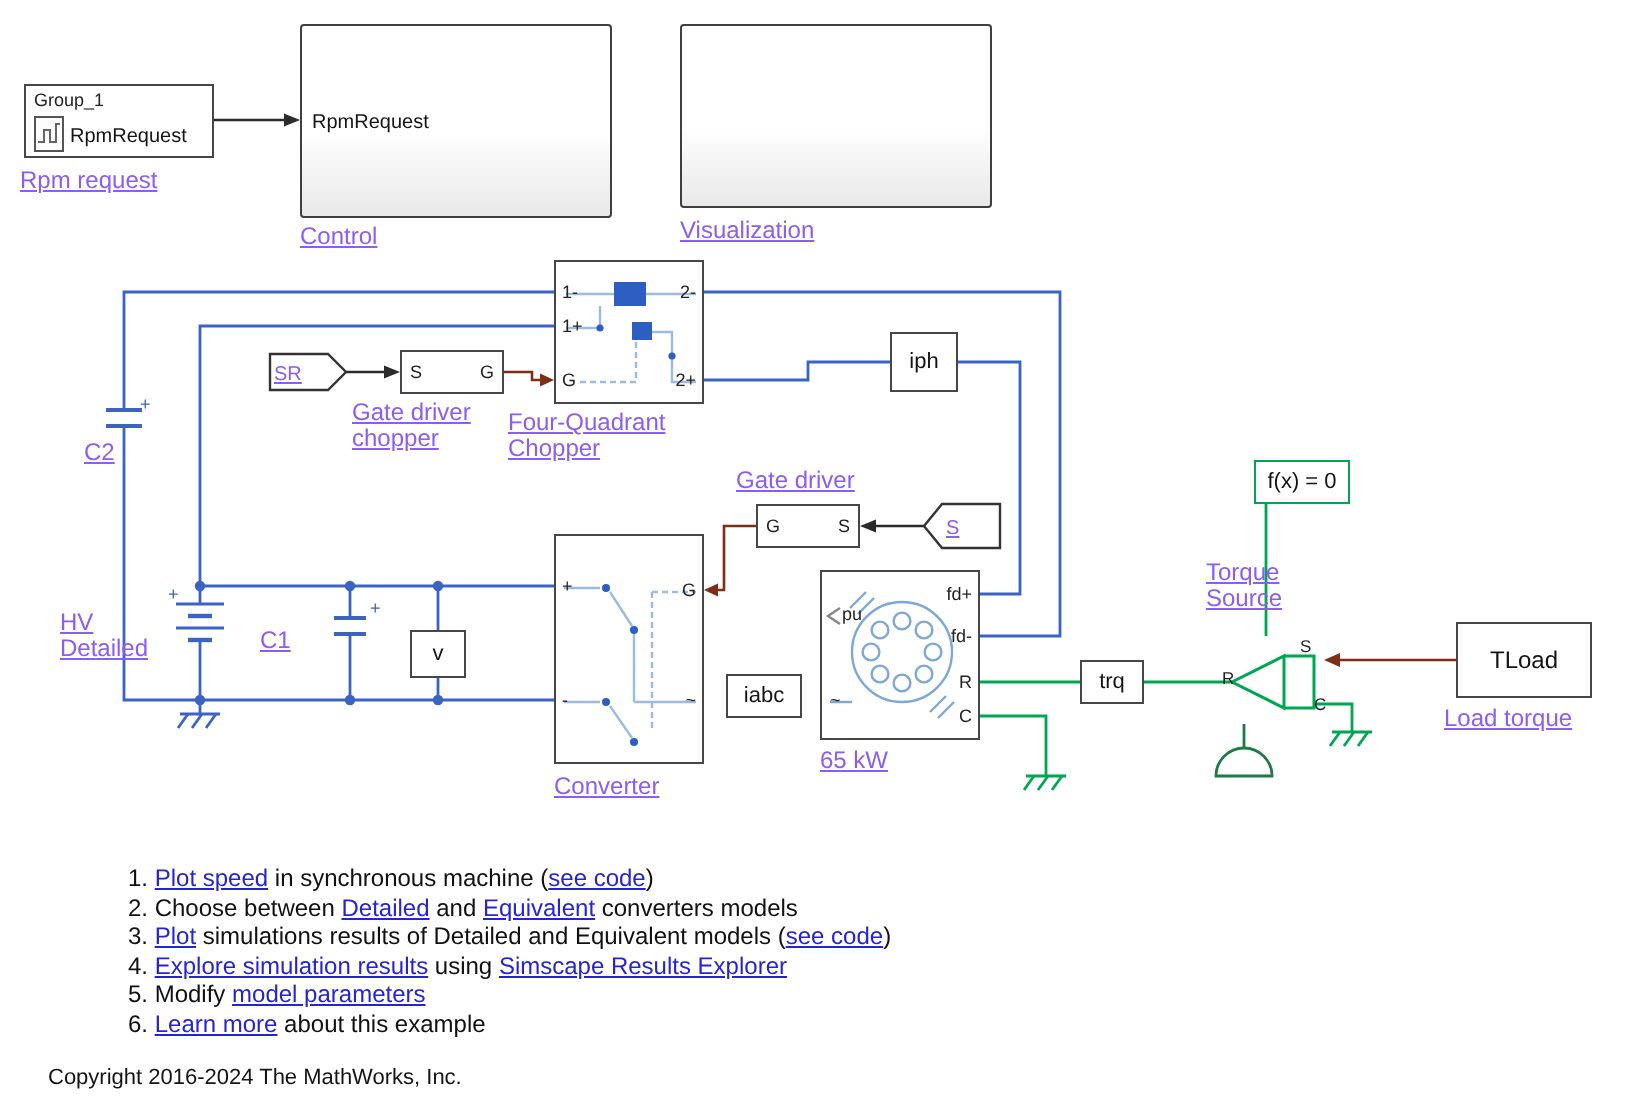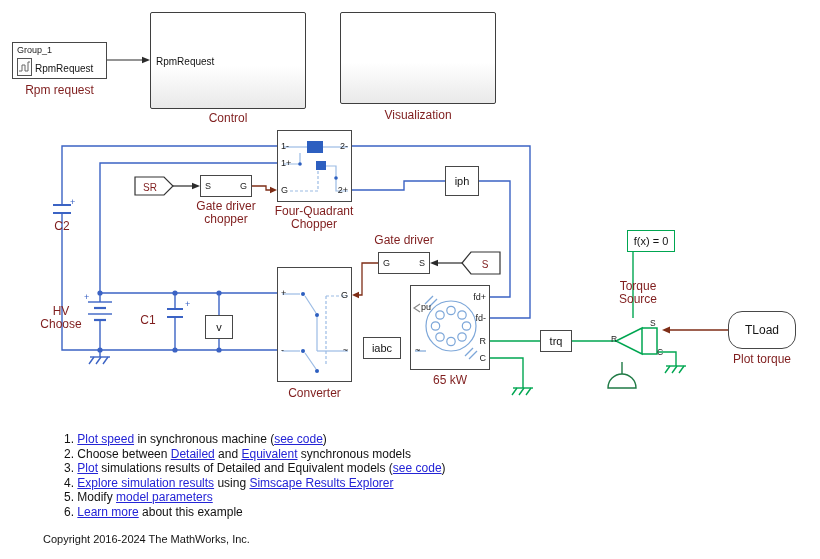--- a/index.html
+++ b/index.html
@@ -2,21 +2,21 @@
 <html><head>
 <meta charset="utf-8">
 <style>
   html,body{margin:0;padding:0;background:#fff;}
   .canvas{position:relative;width:820px;height:559px;background:#fff;
           font-family:"Liberation Sans",sans-serif;overflow:hidden;color:#141414;}
   .layer{position:absolute;left:0;top:0;}
   .blk{position:absolute;background:#fff;border:1px solid #474747;box-sizing:border-box;}
   .subsys{border-radius:2px;background:linear-gradient(#ffffff 55%,#e9e9e9);border:1px solid #3f3f3f;}
   .center{display:flex;align-items:center;justify-content:center;font-size:11px;}
-  .lbl{position:absolute;font-size:12px;line-height:13px;color:#7f1d1d;text-align:center;white-space:pre-line;}
+  .lbl{position:absolute;font-size:12px;line-height:13px;color:#8b5cf6;text-align:left;white-space:pre-line;text-decoration:underline;}
   .port{position:absolute;font-size:9px;line-height:9px;color:#222;}
   .tiny{font-size:8.5px;line-height:9px;}
   .we{stroke:#3b63c4;stroke-width:1.4;fill:none;}
   .wg{stroke:#00a651;stroke-width:1.4;fill:none;}
   .wm{stroke:#7e2d16;stroke-width:1.3;fill:none;}
   .wk{stroke:#2b2b2b;stroke-width:1.2;fill:none;}
   .de{fill:#3b63c4;stroke:none;}
   .ak{fill:#2b2b2b;stroke:none;}
   .am{fill:#7e2d16;stroke:none;}
   .tag{fill:#ffffff;stroke:#333;stroke-width:1.2;}
@@ -177,21 +177,21 @@
   <div class="lbl" style="left:254px;top:205px;width:120px;">Four-Quadrant
 Chopper</div>
 
   <div class="blk center" style="left:445px;top:166px;width:34px;height:30px;">
     <span>iph</span>
   </div>
 
   <div class="lbl" style="left:42px;top:220px;width:40px;">C2</div>
   <div class="lbl" style="left:130px;top:314px;width:36px;">C1</div>
   <div class="lbl" style="left:30px;top:305px;width:62px;">HV
-Choose</div>
+Detailed</div>
   <span class="port" style="left:84px;top:293px;color:#3b63c4;">+</span>
   <span class="port" style="left:185px;top:300px;color:#3b63c4;">+</span>
   <span class="port" style="left:70px;top:198px;color:#3b63c4;">+</span>
 
   <div class="blk center" style="left:205px;top:315px;width:28px;height:24px;">
     <span>v</span>
   </div>
 
   <div class="lbl" style="left:368px;top:234px;width:72px;">Gate driver</div>
   <div class="blk" style="left:378px;top:252px;width:52px;height:22px;">
@@ -265,29 +265,29 @@
   </div>
 
   <div class="lbl" style="left:603px;top:280px;width:70px;">Torque
 Source</div>
   <div style="position:absolute;left:610px;top:318px;width:58px;height:44px;">
     <span class="port tiny" style="position:absolute;left:40px;top:1px;">S</span>
     <span class="port tiny" style="position:absolute;left:1px;top:17px;">R</span>
     <span class="port tiny" style="position:absolute;left:47px;top:30px;">C</span>
   </div>
 
-  <div class="blk center" style="left:728px;top:311px;width:68px;height:38px;font-size:12px;border-radius:14px;">
+  <div class="blk center" style="left:728px;top:311px;width:68px;height:38px;font-size:12px;">
     <span>TLoad</span>
   </div>
-  <div class="lbl" style="left:722px;top:353px;width:80px;">Plot torque</div>
+  <div class="lbl" style="left:722px;top:353px;width:80px;">Load torque</div>
 
 
   <div style="position:absolute;left:28px;top:432px;width:770px;margin-left:36px;">
     <div class="note-line"><span>1. </span><span class="link">Plot speed</span><span> in synchronous machine (</span><span class="link">see code</span><span>)</span></div>
-    <div class="note-line"><span>2. Choose between </span><span class="link">Detailed</span><span> and </span><span class="link">Equivalent</span><span> synchronous models</span></div>
+    <div class="note-line"><span>2. Choose between </span><span class="link">Detailed</span><span> and </span><span class="link">Equivalent</span><span> converters models</span></div>
     <div class="note-line"><span>3. </span><span class="link">Plot</span><span> simulations results of Detailed and Equivalent models (</span><span class="link">see code</span><span>)</span></div>
     <div class="note-line"><span>4. </span><span class="link">Explore simulation results</span><span> using </span><span class="link">Simscape Results Explorer</span></div>
     <div class="note-line"><span>5. Modify </span><span class="link">model parameters</span></div>
     <div class="note-line"><span>6. </span><span class="link">Learn more</span><span> about this example</span></div>
   </div>
 
-  <div class="copyright" style="left:43px;top:533px;">Copyright 2016-2024 The MathWorks, Inc.</div>
+  <div class="copyright" style="left:24px;top:533px;">Copyright 2016-2024 The MathWorks, Inc.</div>
 </div>
 
 </body></html>

